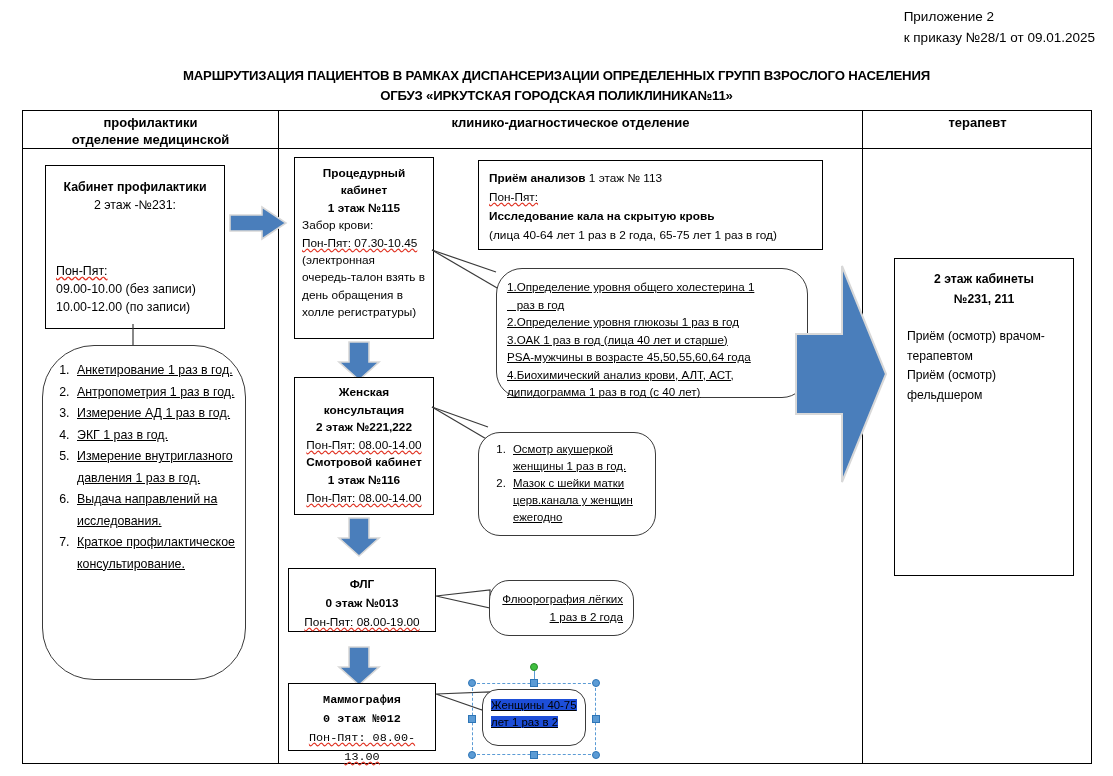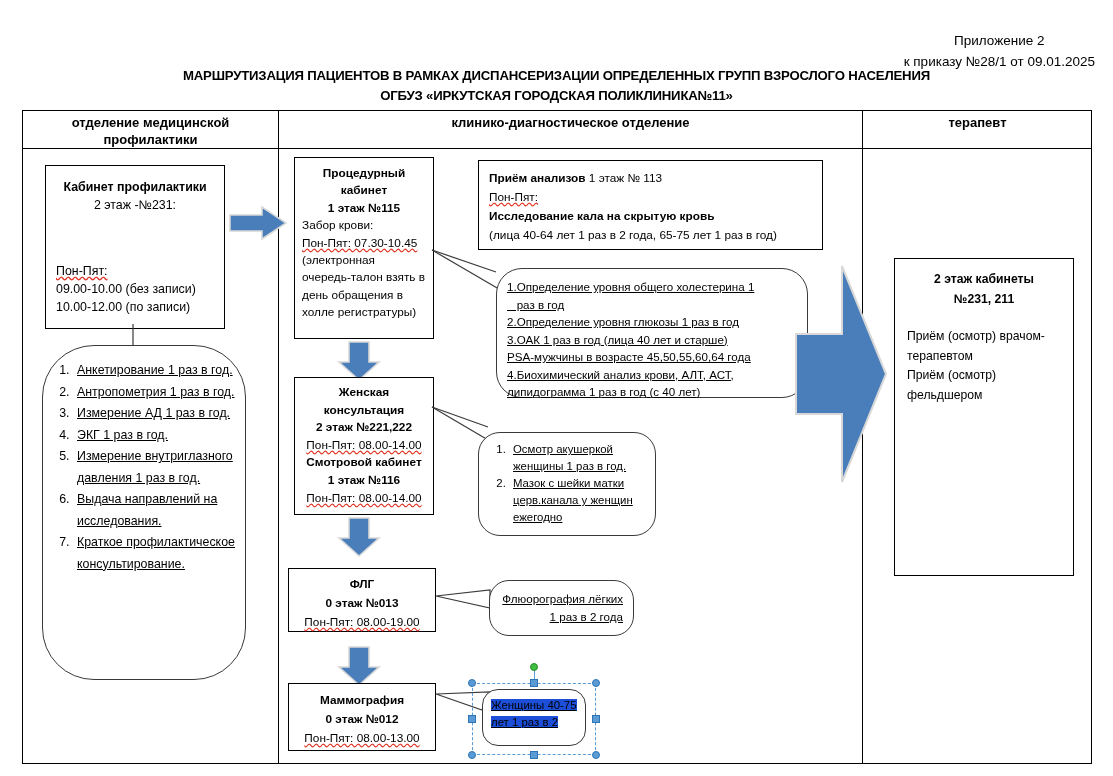--- a/index.html
+++ b/index.html
@@ -14,25 +14,24 @@
     font-family: "Liberation Sans", sans-serif;
     color: #000000;
     overflow: hidden;
   }
   .abs { position: absolute; }
 
   
   #appendix {
     right: 18px;
     top: 6px;
-    text-align: center;
+    text-align: left;
     font-size: 13.5px;
     line-height: 21px;
     font-weight: 400;
-    margin-top: 24px;
   }
   #doc-title {
     left: 0;
     right: 0;
     top: 66px;
     text-align: center;
     font-size: 13.2px;
     font-weight: bold;
     line-height: 20px;
     letter-spacing: -0.2px;
@@ -145,22 +144,22 @@
   <span>МАРШРУТИЗАЦИЯ ПАЦИЕНТОВ В РАМКАХ ДИСПАНСЕРИЗАЦИИ ОПРЕДЕЛЕННЫХ ГРУПП ВЗРОСЛОГО НАСЕЛЕНИЯ</span>
   <span class="line2">ОГБУЗ «ИРКУТСКАЯ ГОРОДСКАЯ ПОЛИКЛИНИКА№11»</span>
 </div>
 
 <div class="abs" id="frame"></div>
 <div class="abs" id="hdr-rule"></div>
 <div class="abs vrule" id="vrule-1"></div>
 <div class="abs vrule" id="vrule-2"></div>
 
 <div class="abs col-head" id="col-head-1">
+  <div>профилактики</div>
   <div>отделение медицинской</div>
-  <div>профилактики</div>
 </div>
 <div class="abs col-head" id="col-head-2">
   <div>клинико-диагностическое отделение</div>
 </div>
 <div class="abs col-head" id="col-head-3">
   <div>терапевт</div>
 </div>
 
 <div class="abs box" style="left:45px; top:165px; width:180px; height:164px; padding:12px 10px 0 10px;">
   <div class="ctr bold">Кабинет профилактики</div>
@@ -266,21 +265,21 @@
 
 <div class="abs callout" style="left:489px; top:580px; width:145px; height:56px; padding:9px 10px 0 10px; border-radius:20px;text-align:right;">
   <div>Флюорография лёгких</div>
   <div>1 раз в 2 года</div>
 </div>
 
 <svg class="abs" style="left:338px; top:645px; width:44px; height:42px;">
   <path d="M 11 2 L 31 2 L 31 22 L 41 22 L 21 40 L 1 22 L 11 22 Z" fill="#4a7ebb" stroke="#d8d8d8" stroke-width="1.6"></path>
 </svg>
 
-<div class="abs box" style="left:288px; top:683px; width:148px; height:68px; padding:7px 4px 0 4px; font-size:11.8px; line-height:19px;">
+<div class="abs box" style="left:288px; top:683px; width:148px; height:68px; padding:7px 4px 0 4px; font-size:11.8px; line-height:19px;font-family:Liberation Mono, monospace;">
   <div class="ctr bold">Маммография</div>
   <div class="ctr bold">0 этаж №012</div>
   <div class="ctr"><span class="sp">Пон-Пят: 08.00-13.00</span></div>
 </div>
 
 <svg class="abs" style="left:434px; top:690px; width:60px; height:26px;">
   <path d="M 2 4 L 56 2 L 48 20 Z" fill="#ffffff" stroke="#3a3a3a" stroke-width="1.2"></path>
 </svg>
 
 <div class="abs callout" style="left:482px; top:689px; width:104px; height:57px; padding:7px 6px 0 8px; border-radius:16px; font-size:11.4px; line-height:17px;">

